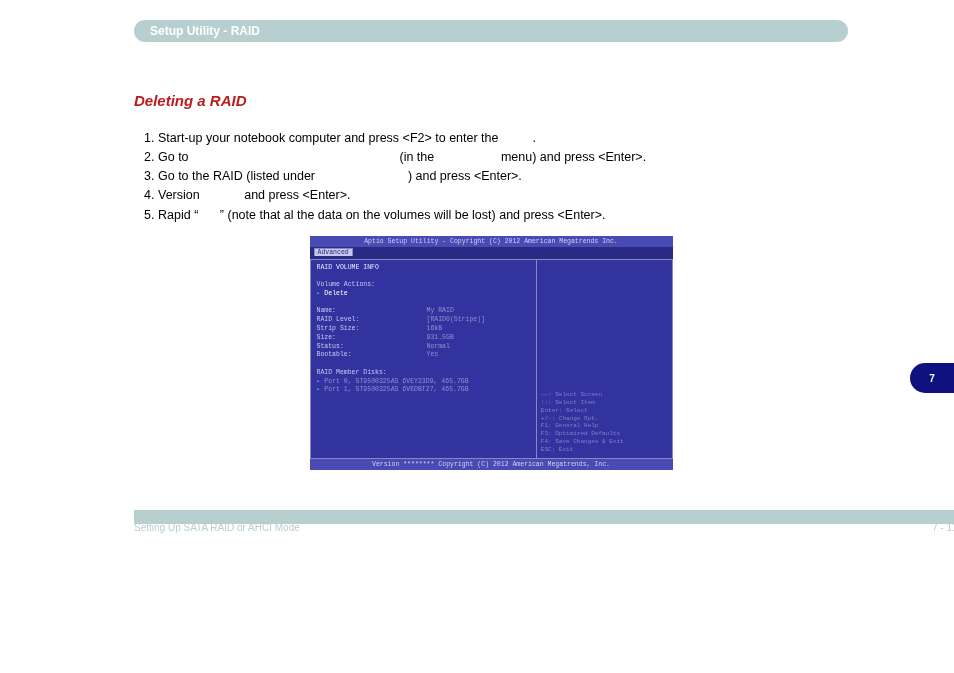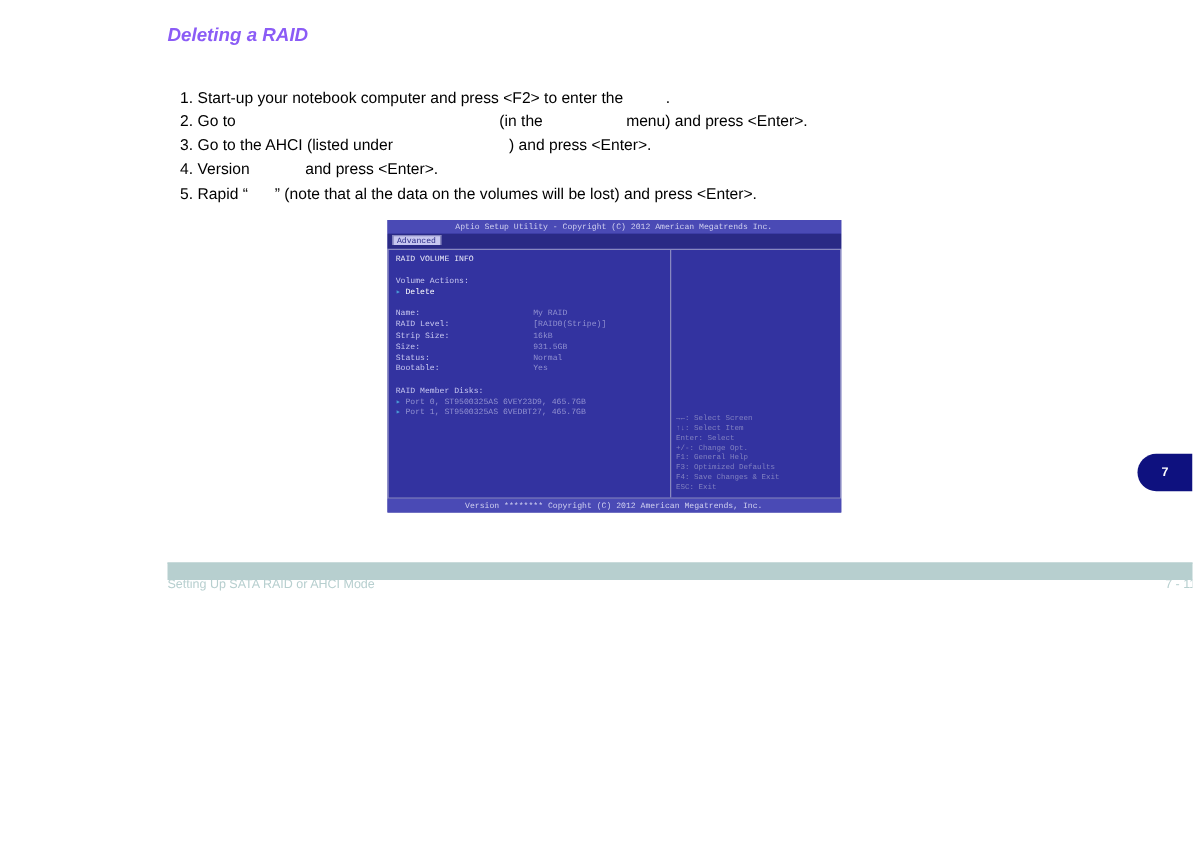--- a/index.html
+++ b/index.html
@@ -26,25 +26,25 @@
   }
   .header-text {
     color: #fff;
     font-size: 12px;
     font-weight: bold;
     position: absolute;
     top: 4px;
     left: 16px;
   }
   .section-title {
-    color: #8b5cf6;
+    color: #b91c1c;
     font-size: 15px;
     font-weight: bold;
     font-style: italic;
-    margin-bottom: 32px;
+    margin-bottom: 20px;
   }
   ol.steps {
     margin: 0 0 12px 0;
     padding-left: 24px;
     font-size: 12.5px;
     line-height: 1.45;
     color: #000;
   }
   ol.steps li {
     margin-bottom: 1px;
@@ -158,27 +158,30 @@
     height: 1px;
     background: #B7CFCF;
   }
   .footer-left { float: left; }
   .footer-right { float: right; text-align: center; }
 </style>
 </head>
 <body>
 
 <div class="container">
+  <div class="header-bar">
+    <span class="header-text">Setup Utility - RAID</span>
+  </div>
 
   <div class="section-title">Deleting a RAID</div>
 
   <ol class="steps">
     <li><span>Start-up your notebook computer and press &lt;F2&gt; to enter the </span><span class="bold-bit">BIOS</span><span>.</span></li>
     <li><span>Go to </span><span class="bold-bit">Intel(R) Rapid Storage Technology</span><span> (in the </span><span class="bold-bit">Advanced</span><span> menu) and press &lt;Enter&gt;.</span></li>
-    <li><span>Go to the AHCI (listed under </span><span class="bold-bit">RAID Volumes:</span><span>) and press &lt;Enter&gt;.</span></li>
+    <li><span>Go to the RAID (listed under </span><span class="bold-bit">RAID Volumes:</span><span>) and press &lt;Enter&gt;.</span></li>
     <li><span>Version </span><span class="bold-bit">Delete</span><span> and press &lt;Enter&gt;.</span></li>
     <li><span>Rapid “</span><span class="bold-bit">Yes</span><span>” (note that al the data on the volumes will be lost) and press &lt;Enter&gt;.</span></li>
   </ol>
 
   <div class="bios-wrapper">
     <div class="bios">
       <div class="bios-top">Aptio Setup Utility - Copyright (C) 2012 American Megatrends Inc.</div>
       <div class="bios-tabs">
         <span class="bios-tab">Advanced</span>
       </div>

